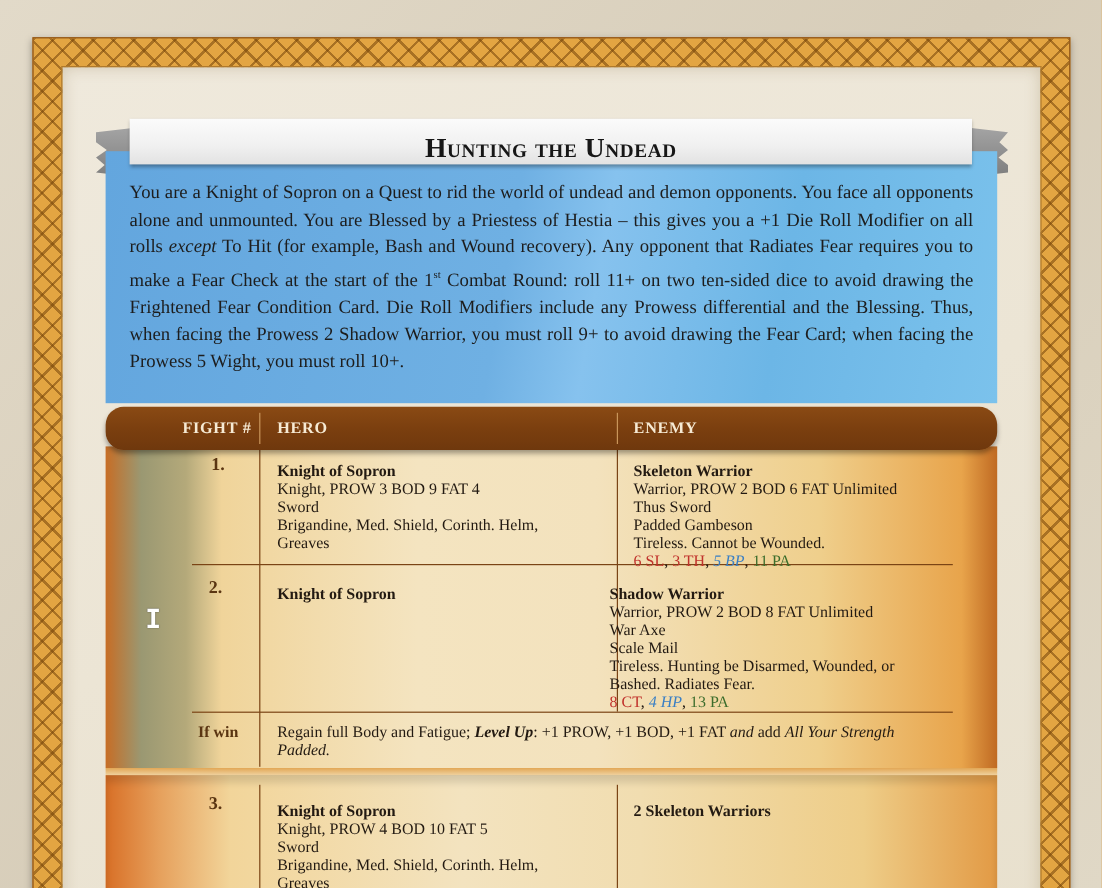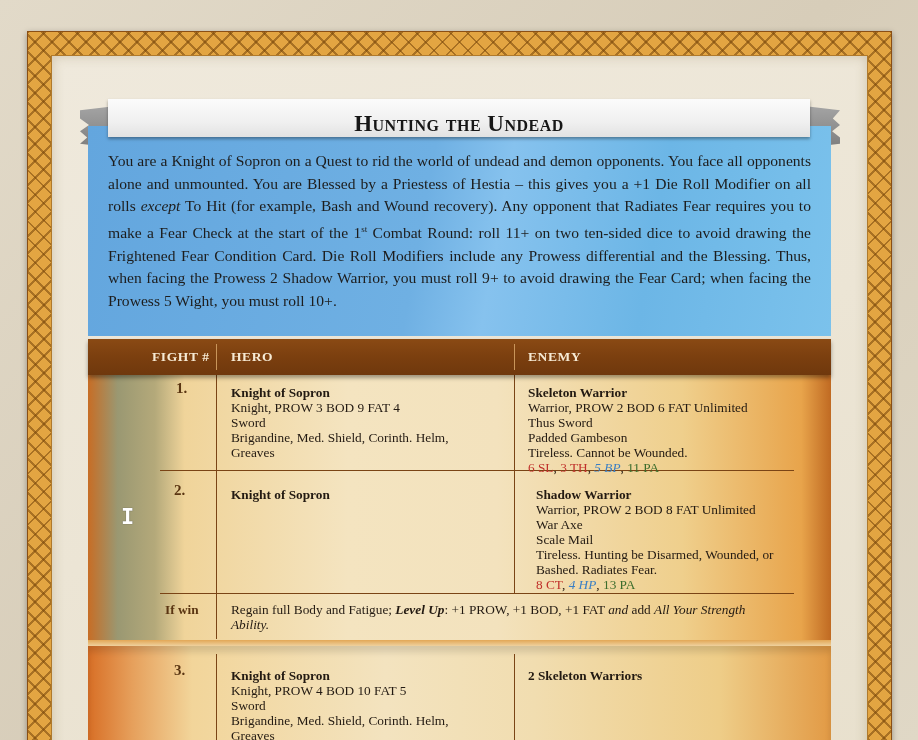--- a/index.html
+++ b/index.html
@@ -66,20 +66,21 @@
     z-index: 2;
   }
   .thead {
     position: absolute; left: 0; top: 0; width: 743px; height: 36px;
     background: linear-gradient(180deg, #8a4a14 0%, #7b3f0f 50%, #6f380d 100%);
     color: #f6ead4;
     font-family: "Liberation Serif", serif;
     font-weight: bold; font-size: 13.5px; letter-spacing: 0.6px;
     box-shadow: 0 3px 4px rgba(0,0,0,0.35);
     z-index: 4;
+    border-radius: 15px;
   }
   .th { position: absolute; top: 10px; }
   .th.fight { left: 64px; }
   .th.hero { left: 143px; }
   .th.enemy { left: 440px; }
   .th-div { position: absolute; top: 5px; width: 1px; height: 26px; background: #c9955a; }
   .tbody {
     position: absolute; left: 0; top: 33px; width: 743px; height: 268px;
     background: linear-gradient(90deg, #c76d25 0%, #9a9872 4%, #b4a97a 9%, #f0d49a 13%, #f4e4c0 35%, #f3e2bd 55%, #efcf8c 80%, #e8a44b 96%, #c06a22 100%);
   }
@@ -164,33 +165,33 @@
       <span class="ln">Thus Sword</span>
       <span class="ln">Padded Gambeson</span>
       <span class="ln">Tireless. Cannot be Wounded.</span>
       <span class="ln"><span class="c-red">6 SL</span>, <span class="c-red">3 TH</span>, <span class="c-blue">5 BP</span>, <span class="c-green">11 PA</span></span>
     </div>
 
     <span class="num" style="left:86px; top:110px;">2.</span>
     <div class="cell" style="left:143px; top:115px; width:275px;">
       <span class="name">Knight of Sopron</span>
     </div>
-    <div class="cell" style="left:448px; top:115px; width:290px;">
+    <div class="cell" style="left:420px; top:115px; width:290px;">
       <span class="name">Shadow Warrior</span>
       <span class="ln">Warrior, PROW 2 BOD 8 FAT Unlimited</span>
       <span class="ln">War Axe</span>
       <span class="ln">Scale Mail</span>
       <span class="ln">Tireless. Hunting be Disarmed, Wounded, or</span>
       <span class="ln">Bashed. Radiates Fear.</span>
       <span class="ln"><span class="c-red">8 CT</span>, <span class="c-blue">4 HP</span>, <span class="c-green">13 PA</span></span>
     </div>
 
     <span class="cell ifwin" style="left:77px; top:230px; font-weight:bold; color:#5a3512;">If win</span>
     <div class="cell ifwin" style="left:143px; top:230px; width:560px;">
-      <span>Regain full Body and Fatigue; </span><b><i>Level Up</i></b><span>: +1 PROW, +1 BOD, +1 FAT </span><i>and</i><span> add </span><i>All Your Strength</i><br><i>Ability.</i>
+      <span>Regain full Body and Fatigue; </span><b><i>Level Up</i></b><span>: +1 PROW, +1 BOD, +1 FAT </span><i>and</i><span> add </span><i>All Your Strength</i><br><i>Padded.</i>
     </div>
   </div>
 
   <div class="tear"></div>
 
   <div class="tbody2">
     <div class="vline" style="left:128px; top:8px; height:120px;"></div>
     <div class="vline" style="left:426px; top:8px; height:120px;"></div>
     <span class="num" style="left:86px; top:16px;">3.</span>
     <div class="cell" style="left:143px; top:22px; width:275px;">

